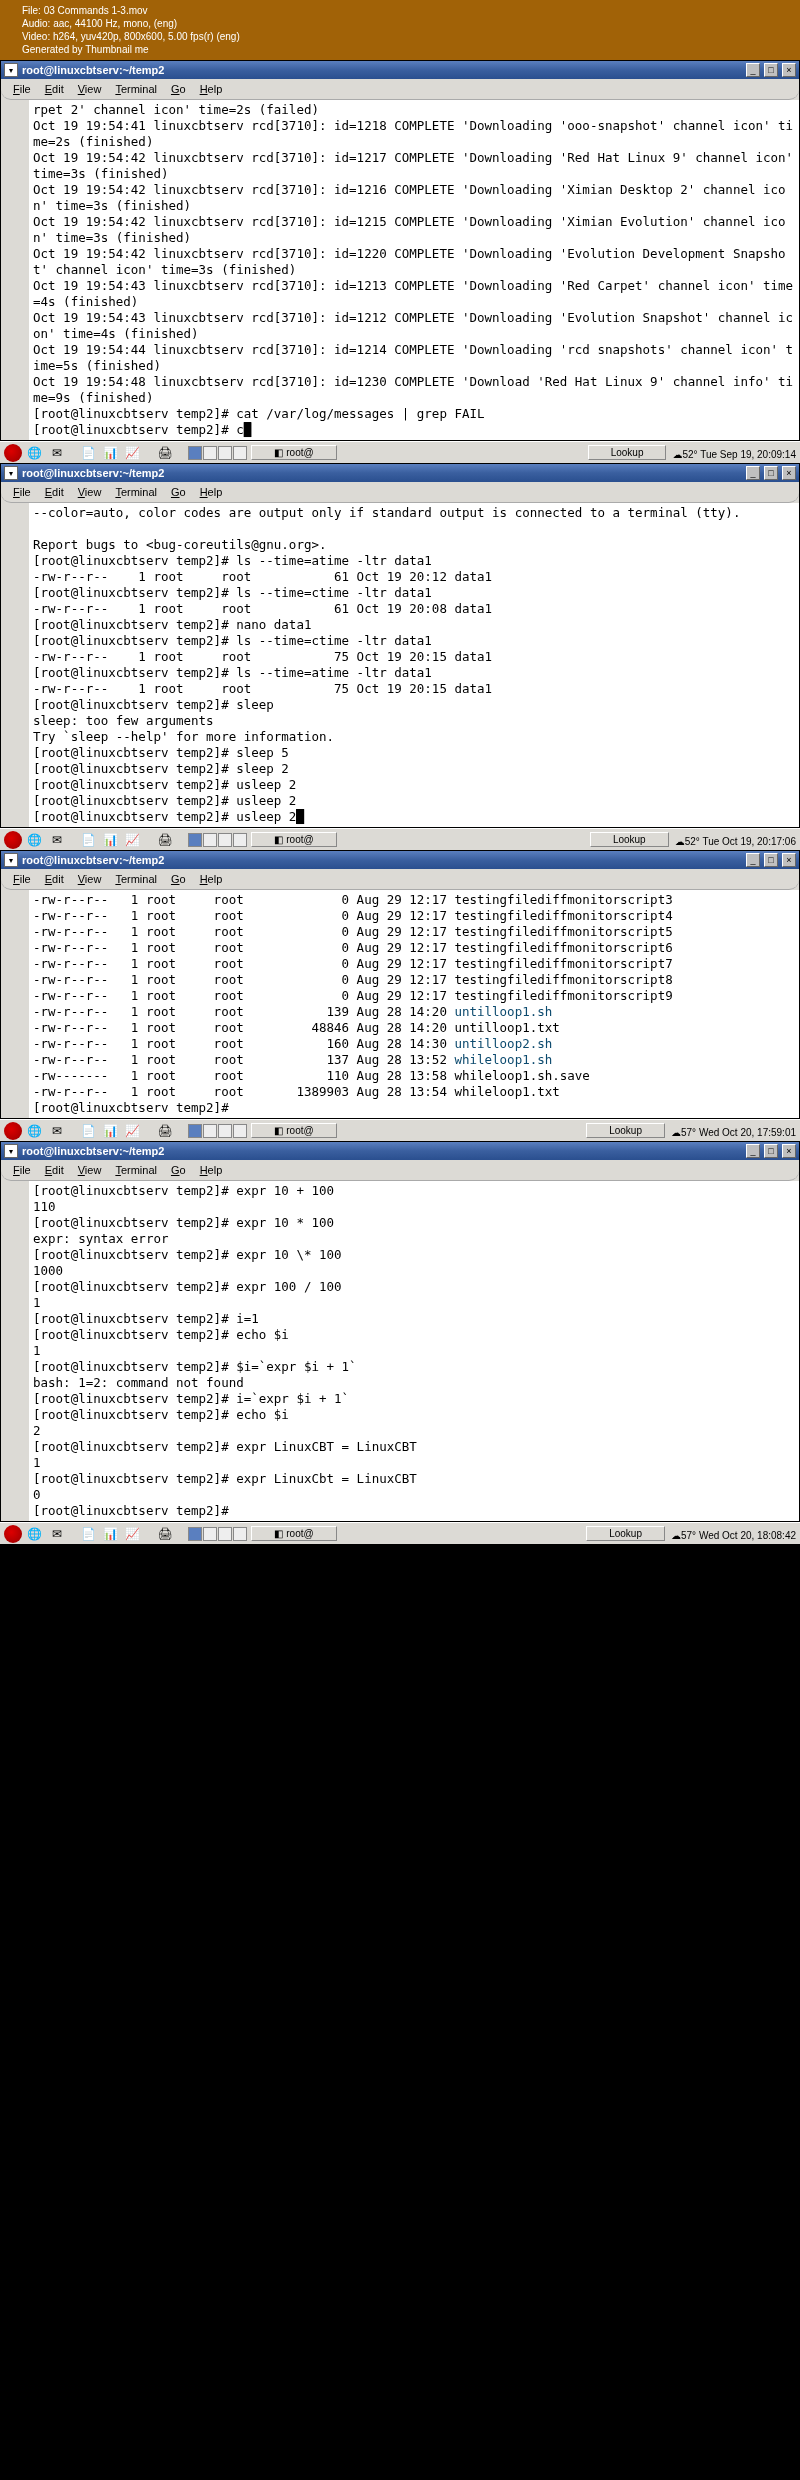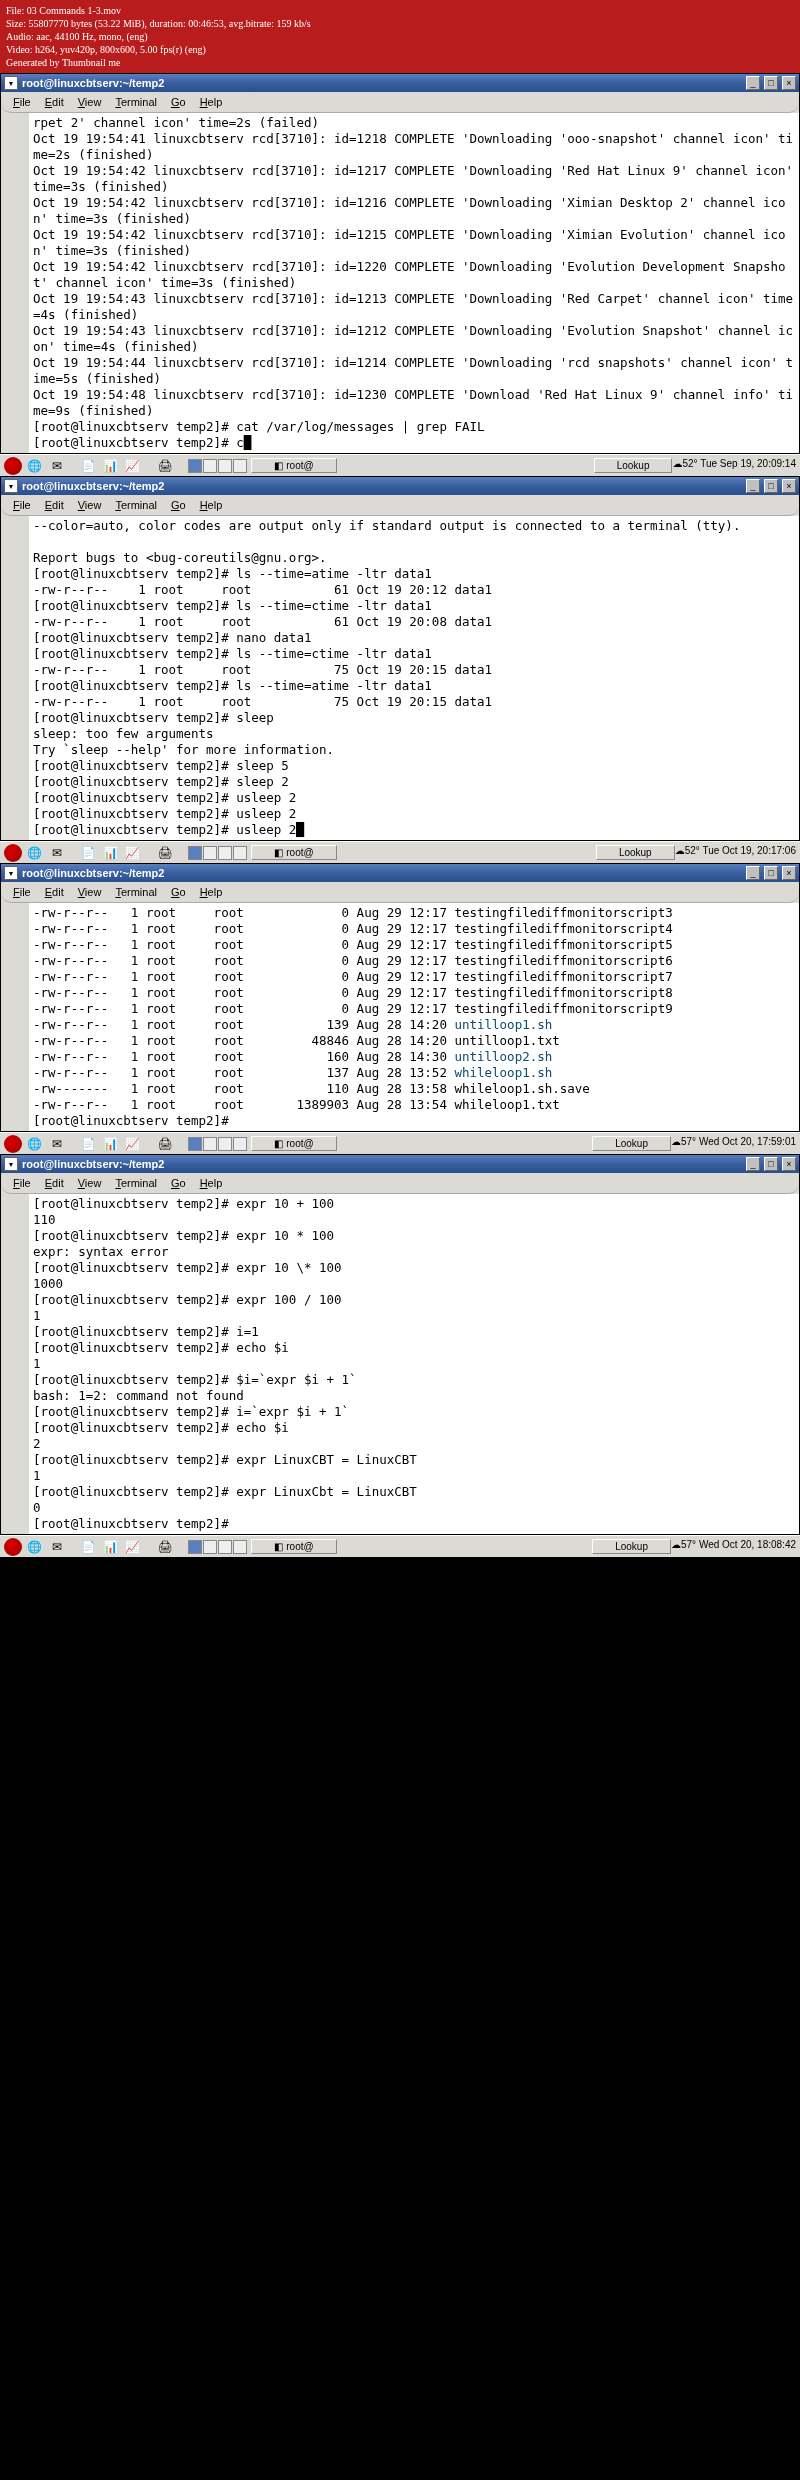--- a/index.html
+++ b/index.html
@@ -1,45 +1,44 @@
 <!DOCTYPE html>
 <html><head>
 <meta charset="utf-8">
 <style>
 * { margin: 0; padding: 0; box-sizing: border-box; }
 body { font-family: sans-serif; font-size: 11px; background: #000; width: 800px; color: #000; }
-.meta-info { background:#b91c1c; color:#fff; font-family: Liberation Serif, serif; font-size: 10px; padding:4px 6px; line-height: 1.3; }
+.meta-info { background:#a16207; color:#fff; font-family: Liberation Sans, sans-serif; font-size: 10px; padding:4px 22px; line-height: 1.3; }
 .window { background:#dcdad5; border:1px solid #000; margin:0; }
 .titlebar { display:flex; align-items:center; gap:4px; height:18px; background: linear-gradient(to bottom,#5a7fbf 0%,#3a5f9f 50%,#2a4f8f 100%); padding:0 3px; }
 .titlebar .icon { width:14px; height:14px; background:#fff; border:1px solid #666; display:flex; align-items:center; justify-content:center; font-size:8px; }
 .titlebar .title { color:#fff; font-weight:bold; font-size:11px; flex:1; }
 .titlebar .btn { width:14px; height:14px; background:#c0c0c0; border:1px solid #fff; border-right-color:#666; border-bottom-color:#666; display:flex; align-items:center; justify-content:center; font-size:9px; cursor:pointer; }
 .menubar { display:flex; gap:2px; padding:2px 6px; background:#dcdad5; border-bottom:1px solid #aaa;border-radius:10px; }
 .menubar .item { padding:2px 6px; cursor:pointer; }
 .menubar .item .ul { text-decoration:underline; }
 .term { background:#fff; font-family: "DejaVu Sans Mono", monospace; font-size:12.5px; line-height:1.28; padding:2px 4px; white-space:pre-wrap; word-break:break-all;margin-left:28px; }
 .cursor { background:#000; color:#000; }
 .green { color:#0c4a6e; }
 .taskbar { display:flex; align-items:center; gap:4px; height:22px; background:#dcdad5; border-top:1px solid #fff; padding:0 4px; font-size:10px; }
 .tb-icon { width:18px; height:18px; display:flex; align-items:center; justify-content:center; font-size:12px; border:1px solid transparent; cursor:pointer; }
 .tb-globe { color:#3a6fa0; }
 .tb-btn { background:#dcdad5; border:1px solid #888; border-top-color:#fff; border-left-color:#fff; padding:1px 22px; cursor:pointer; }
 .tb-sep { width:6px; }
 .tb-ws { display:flex; gap:1px; }
 .tb-ws > div { width:14px; height:14px; border:1px solid #888; background:#eee; }
 .tb-ws > div.on { background:#5a7fbf; }
-.tb-right { margin-left:auto; display:flex; align-items:flex-start; }
+.tb-right { margin-left:auto; display:flex; align-items:flex-end; gap:6px; }
 .redhat-icon { width:18px; height:18px; background: radial-gradient(circle at 40% 40%, #d00, #900); border-radius:50%; display:inline-block; }
 </style>
 </head>
 <body>
 
 <div class="meta-info">
   <div>File: 03 Commands 1-3.mov</div>
-  <div>Size: 55807770 bytes (53.22 MiB), duration: 00:46:53, avg.bitrate: 159 kb/s</div>
   <div>Audio: aac, 44100 Hz, mono, (eng)</div>
   <div>Video: h264, yuv420p, 800x600, 5.00 fps(r) (eng)</div>
   <div>Generated by Thumbnail me</div>
 </div>
 
 <div class="window">
   <div class="titlebar">
     <span class="icon">▾</span>
     <span class="title">root@linuxcbtserv:~/temp2</span>
     <span class="btn">_</span>

